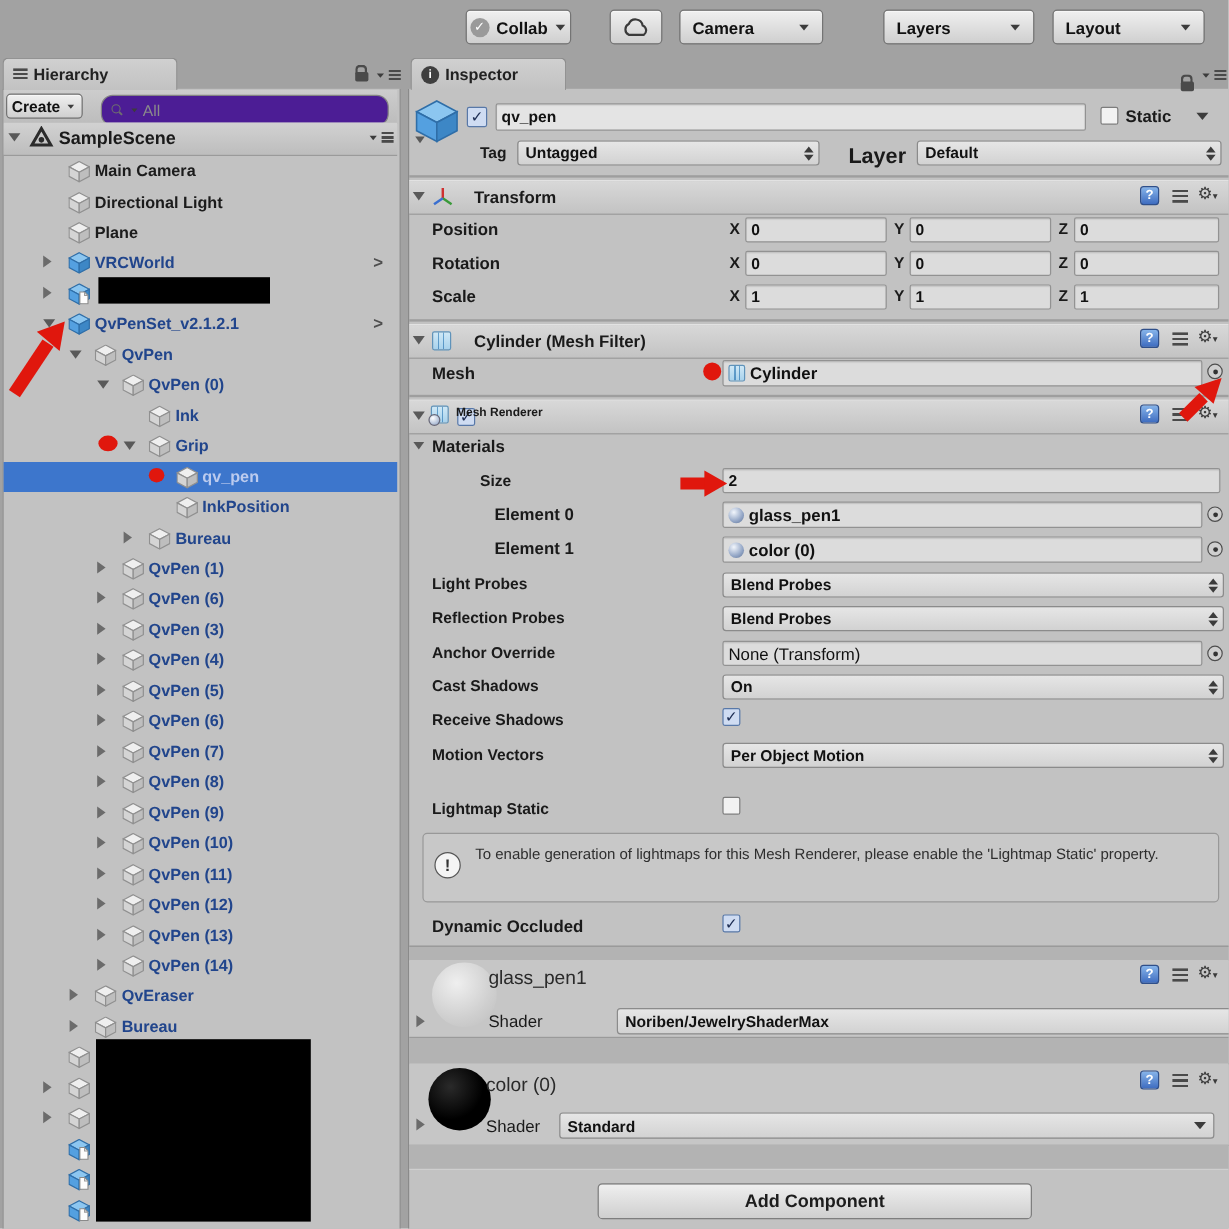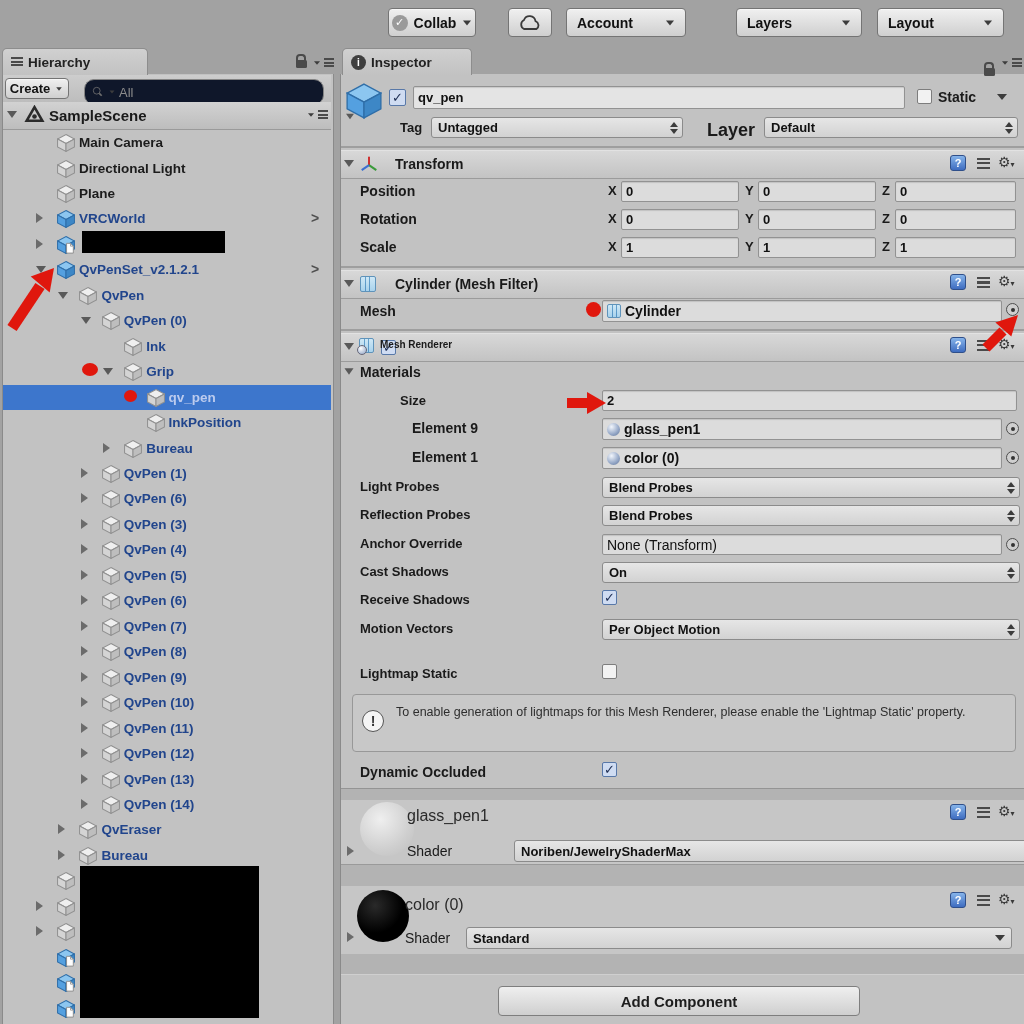--- a/index.html
+++ b/index.html
@@ -84,21 +84,21 @@
     <span class="sdown" style="transform:scale(.8);"></span>
   </div>
   <div class="abs tbtn" style="left:508px;top:8px;width:44px;height:29px;">
     <span class="cloud">
       <svg width="26" height="16" viewBox="0 0 26 16">
           <path d="M7 14 a5 5 0 0 1 0-9 a6 6 0 0 1 11.5 1.2 A4.4 4.4 0 0 1 19.5 14 Z" fill="none" stroke="#3a3a3a" stroke-width="1.8"></path>
         </svg>
     </span>
   </div>
   <div class="abs tbtn" style="left:566px;top:8px;width:120px;height:29px;justify-content:space-between;padding:0 10px;">
-    <span>Account</span>
+    <span>Camera</span>
     <span class="sdown" style="transform:scale(.8);"></span>
   </div>
   <div class="abs tbtn" style="left:736px;top:8px;width:126px;height:29px;justify-content:space-between;padding:0 10px;">
     <span>Layers</span>
     <span class="sdown" style="transform:scale(.8);"></span>
   </div>
   <div class="abs tbtn" style="left:877px;top:8px;width:127px;height:29px;justify-content:space-between;padding:0 10px;">
     <span>Layout</span>
     <span class="sdown" style="transform:scale(.8);"></span>
   </div>
@@ -113,21 +113,21 @@
   <div class="abs lock" style="left:296px;top:60px;"></div>
   <div class="abs menuicon" style="left:312px;top:58px;">
     <span class="sdown" style="transform:scale(.6);"></span>
       <span class="lines"></span>
   </div>
   <div class="abs toolstrip" style="left:3px;top:75px;width:328px;height:27px;"></div>
   <div class="abs tbtn" style="left:5px;top:78px;width:64px;height:21px;font-size:13px;gap:4px;">
     <span>Create</span>
     <span class="sdown" style="transform:scale(.55);"></span>
   </div>
-  <div class="abs" style="left:84px;top:79px;width:240px;height:19px;background:#0f172a;border:1px solid #848484;border-radius:10px;display:flex;align-items:center;padding:12px 6px;box-sizing:border-box;gap:2px;">
+  <div class="abs" style="left:84px;top:79px;width:240px;height:19px;background:#4c1d95;border:1px solid #848484;border-radius:10px;display:flex;align-items:center;padding:12px 6px;box-sizing:border-box;gap:2px;">
     <span class="mag" style="transform:scale(.85);"></span>
     <span class="sdown" style="transform:scale(.5);"></span>
     <span style="color:#8b8b8b;font-size:13px;">All</span>
   </div>
   <div class="abs" style="left:3px;top:102px;width:328px;height:27px;background:linear-gradient(#d2d2d2,#bdbdbd);border-bottom:1px solid #9a9a9a;"></div>
   <div class="abs tri-open" style="left:7px;top:111px;"></div>
   <div class="abs" style="left:24px;top:105px;">
     <svg width="21" height="21" viewBox="0 0 20 20">
         <path d="M10 2 L17.5 15 H2.5 Z" fill="none" stroke="#2b2b2b" stroke-width="2.4"></path>
         <circle cx="10" cy="11" r="2.2" fill="#2b2b2b"></circle>
@@ -634,21 +634,21 @@
   <div class="abs preseticon" style="left:977px;top:340px;"></div>
   <div class="abs gearicon" style="left:998px;top:337px;">⚙<span style="font-size:8px;">▾</span></div>
 
   <div class="abs tri-open" style="left:344px;top:368px;transform:scale(.9);"></div>
   <div class="abs txt b" style="left:360px;top:364px;font-size:14px;">Materials</div>
   <div class="abs txt b" style="left:400px;top:393px;">Size</div>
   <div class="abs field" style="left:602px;top:390px;width:415px;height:21px;">
       <span>2</span>
     </div>
   <div id="element-rows">
-      <div class="abs txt b" style="left:412px;top:420px;font-size:14px;">Element 9</div>
+      <div class="abs txt b" style="left:412px;top:420px;font-size:14px;">Element 0</div>
       <div class="abs field" style="left:602px;top:418px;width:400px;height:22px;gap:4px;">
         <span class="sphere"></span>
         <span style="font-size:14px;">glass_pen1</span>
       </div>
       <div class="abs picker" style="left:1006px;top:422px;">
         <i></i>
       </div>
       <div class="abs txt b" style="left:412px;top:449px;font-size:14px;">Element 1</div>
       <div class="abs field" style="left:602px;top:447px;width:400px;height:22px;gap:4px;">
         <span class="sphere"></span>

